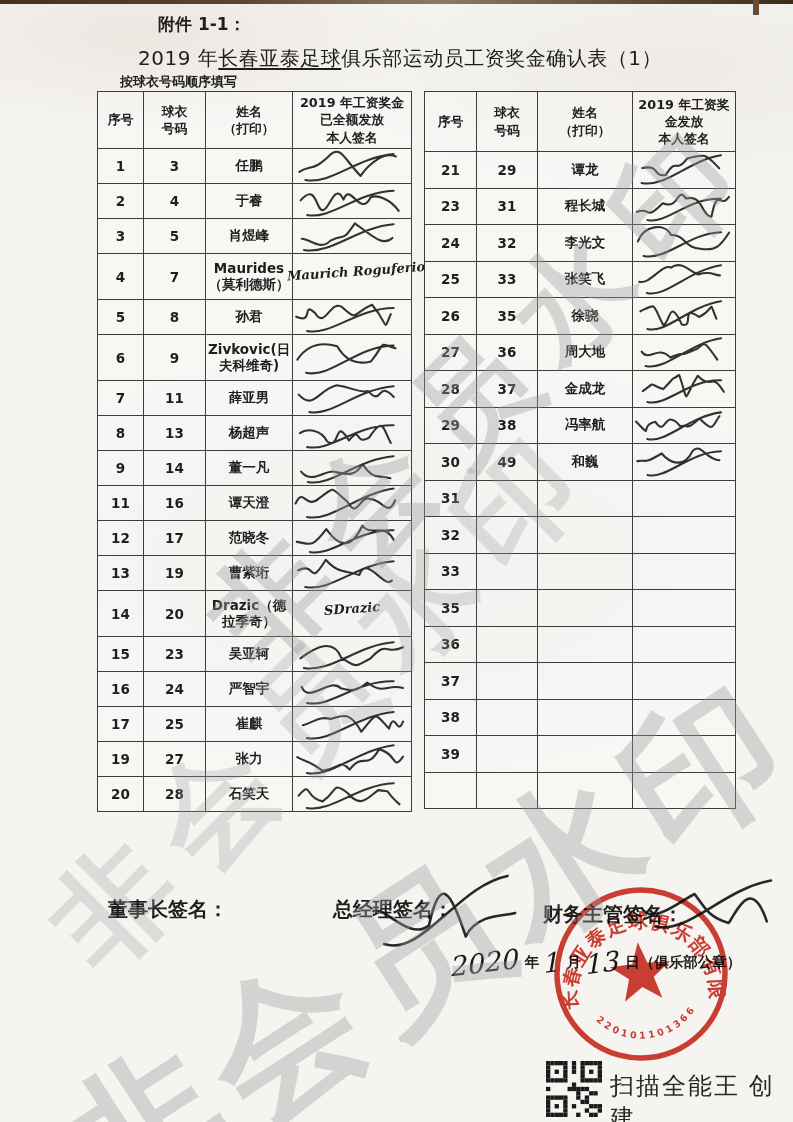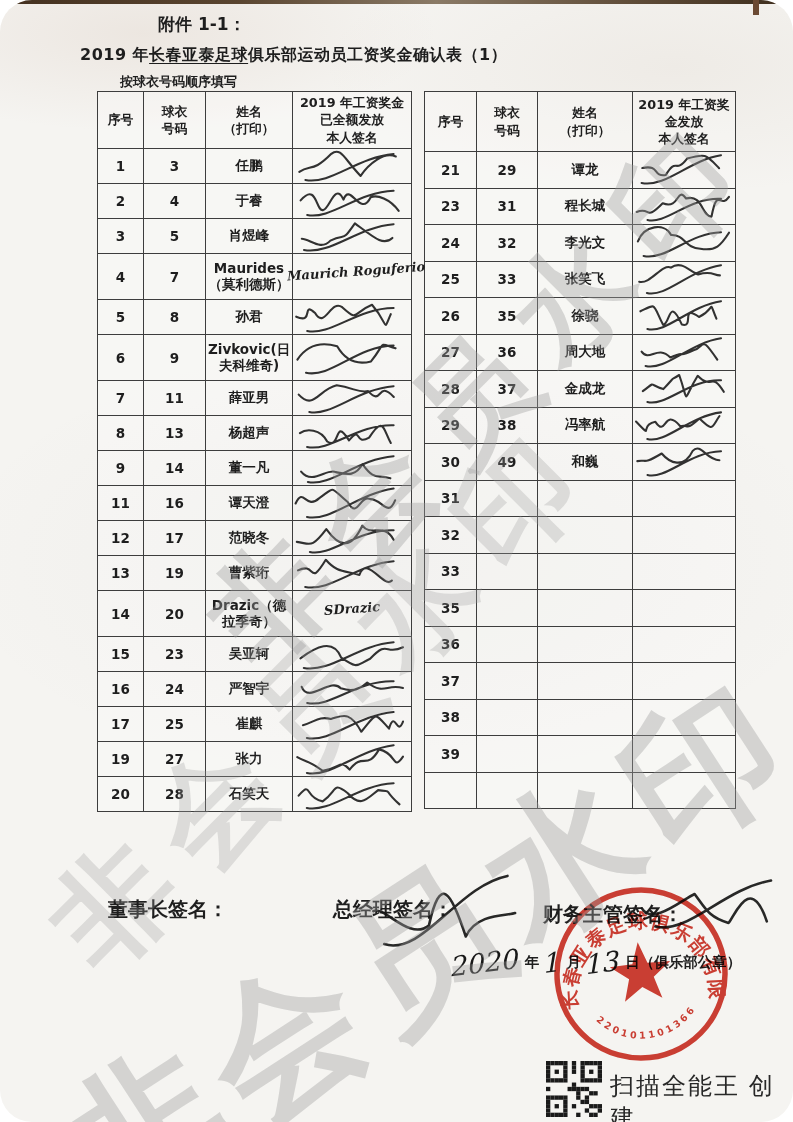--- a/index.html
+++ b/index.html
@@ -2,26 +2,26 @@
 <html><head>
 <meta charset="utf-8">
 <style>
   html,body{margin:0;padding:0;}
   .page{position:relative;width:793px;height:1122px;overflow:hidden;
     font-family:"DejaVu Sans",sans-serif;color:#1e1e1e;
     background:
       radial-gradient(ellipse 420px 140px at 18% 3%, rgba(196,168,148,.18), rgba(0,0,0,0) 70%),
       radial-gradient(ellipse 500px 180px at 85% 6%, rgba(190,170,150,.12), rgba(0,0,0,0) 70%),
       radial-gradient(ellipse 600px 300px at 50% 50%, rgba(120,120,120,.05), rgba(0,0,0,0) 75%),
-      #f5f4f1; border-radius: 32px;}
+      #f5f4f1;}
   .scan-strip{position:absolute;left:0;top:0;width:793px;height:4px;
     background:linear-gradient(90deg,#43301f 0%,#5a4530 30%,#8a7a66 55%,#5f4c38 80%,#3c2c1c 100%);}
   .scan-hook{position:absolute;left:753px;top:0;width:6px;height:15px;background:#6b4a33;}
   .attach{position:absolute;left:158px;top:13px;font-size:17px;font-weight:bold;}
-  .title{position:absolute;left:80px;top:45px;width:640px;text-align:left;font-size:16px;font-weight:bold;letter-spacing:.5px;}
+  .title{position:absolute;left:80px;top:45px;width:640px;text-align:center;font-size:20px;font-weight:normal;letter-spacing:.5px;}
   .title .club{text-decoration:underline;text-underline-offset:3px;}
   .subtitle{position:absolute;left:120px;top:73px;font-size:13px;font-weight:bold;}
   table{border-collapse:collapse;table-layout:fixed;position:absolute;top:91px;background:rgba(255,255,255,.25);}
   #left-table{left:97px;width:314px;}
   #right-table{left:424px;width:311px;}
   td{border:1.6px solid #3d3d3d;text-align:center;vertical-align:middle;
      font-size:13.5px;font-weight:bold;padding:1px 2px;overflow:visible;position:relative;}
   tr.hdr-row td{font-size:12.8px;white-space:pre-line;line-height:1.35;}
   #left-table tr.hdr-row{height:57px;}
   #right-table tr.hdr-row{height:60px;}

